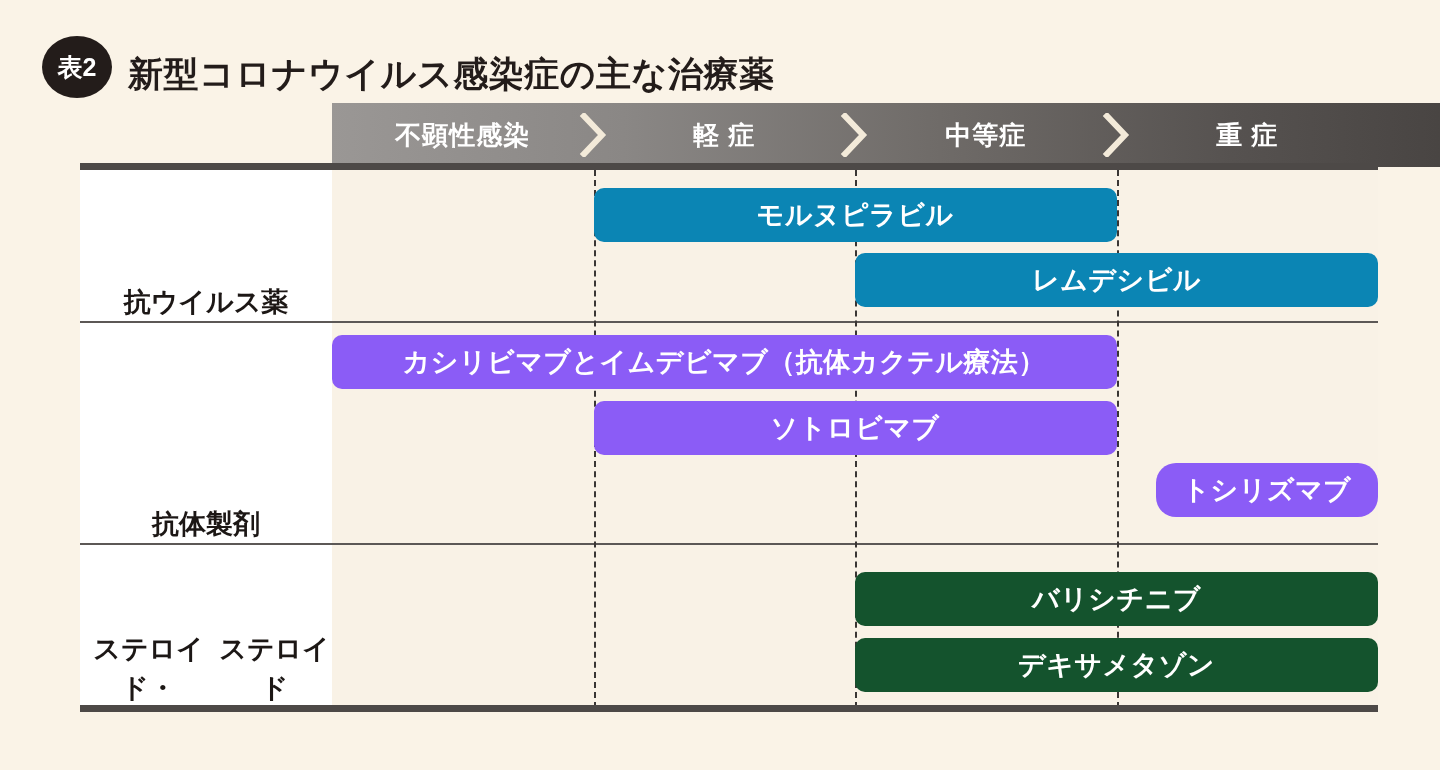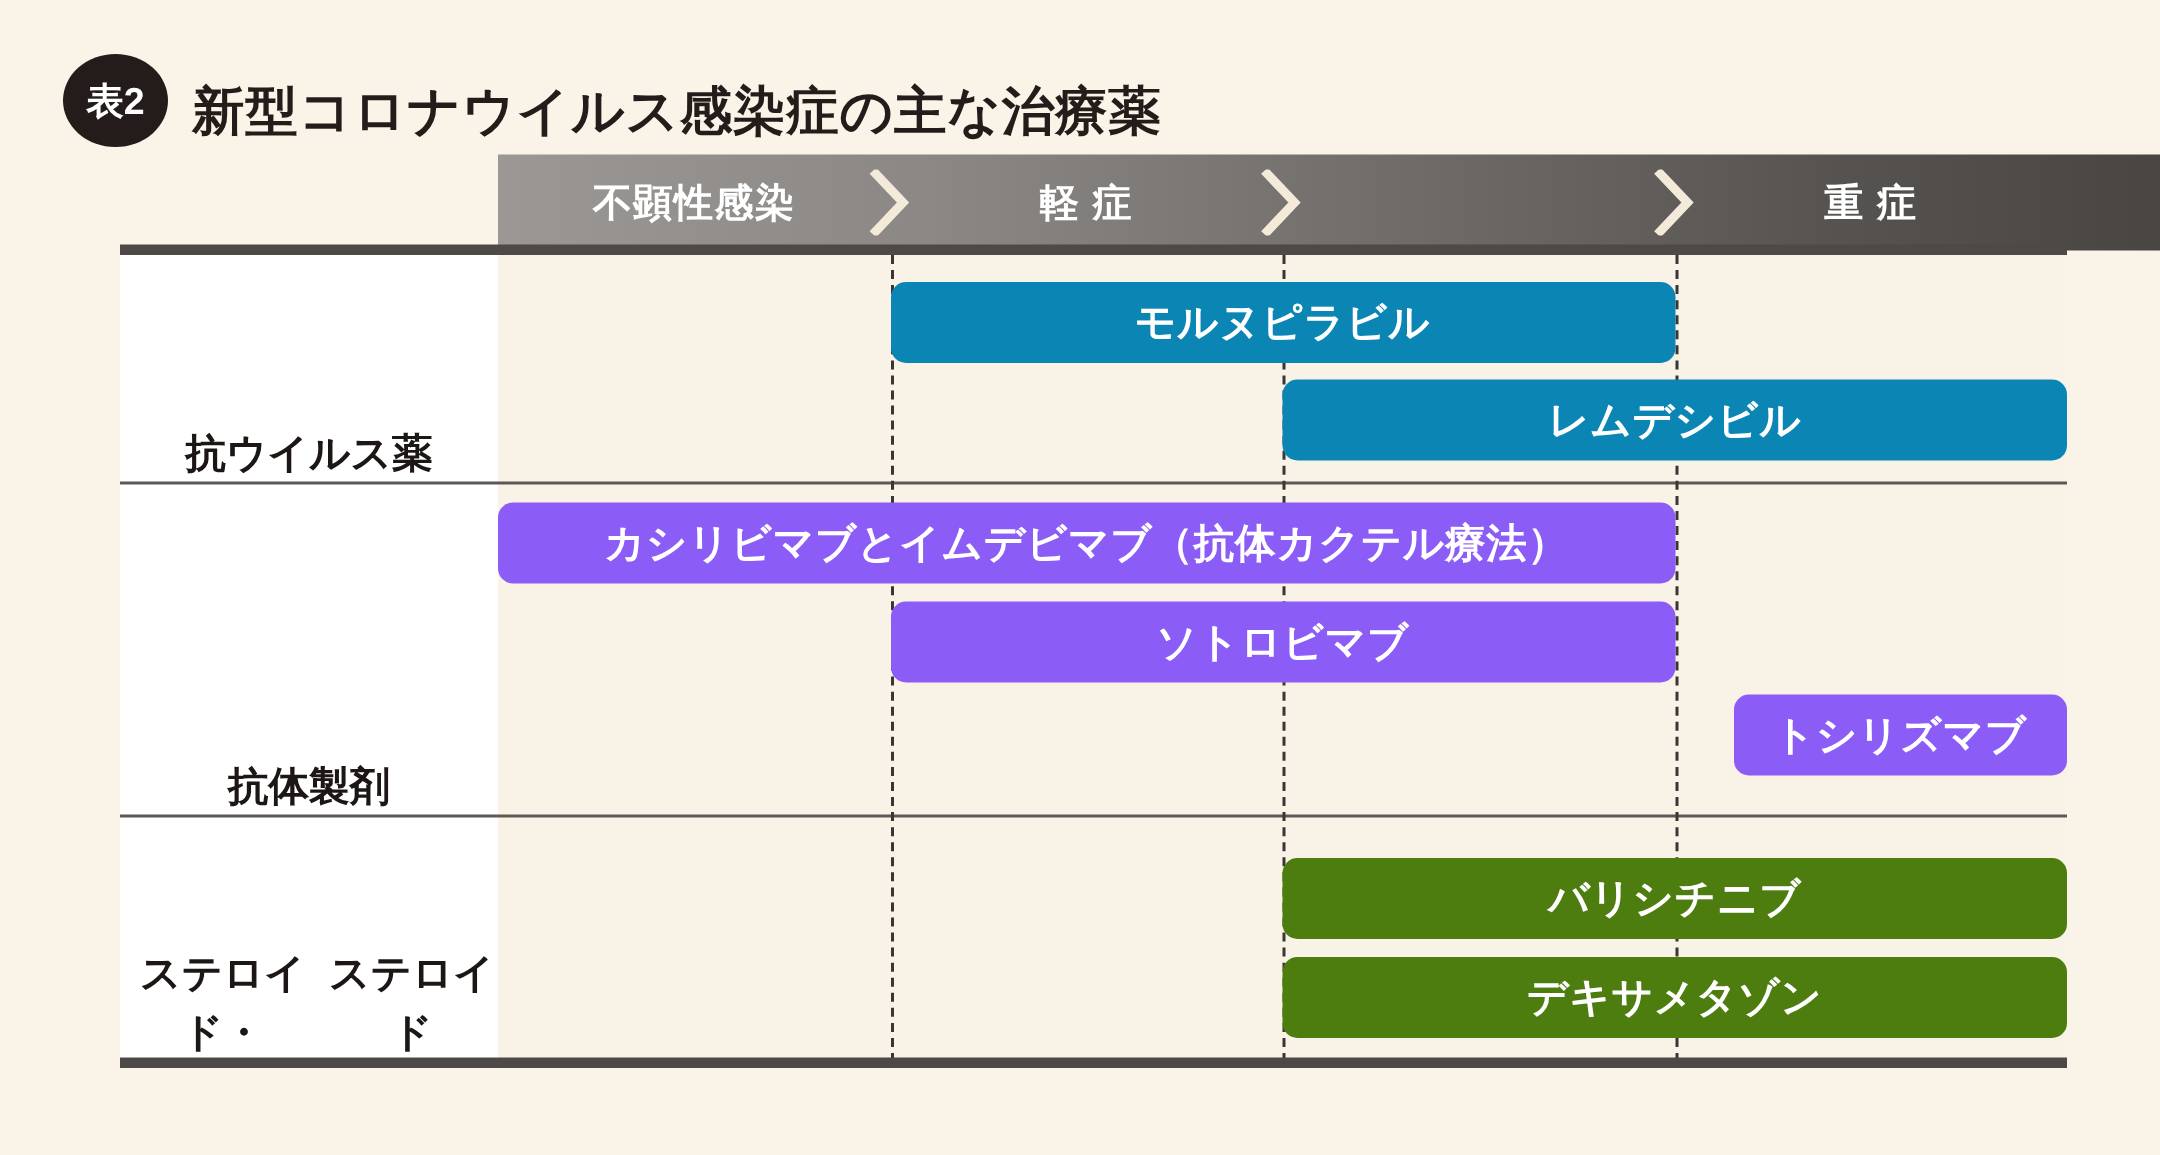--- a/index.html
+++ b/index.html
@@ -170,21 +170,21 @@
     align-items: center;
     justify-content: center;
     color: #ffffff;
     font-size: 27px;
     font-weight: bold;
     letter-spacing: 0.5px;
     white-space: nowrap;
   }
   .bar.antiviral  { background: #0b85b4; }
   .bar.antibody   { background: #8b5cf6; }
-  .bar.antiinflam { background: #4d7c0f; }
+  .bar.antiinflam { background: #14532d; }
 </style>
 </head>
 <body>
 
 <div class="title-row">
   <div class="badge">表2</div>
   <div class="title-text">新型コロナウイルス感染症の主な治療薬</div>
 </div>
 
 <div class="table">
@@ -195,20 +195,21 @@
         <svg width="30" height="44" viewBox="0 0 30 44">
           <polyline points="6,3 24,22 6,41" fill="none" stroke="#f3ead9" stroke-width="6" stroke-linecap="square" stroke-linejoin="miter"></polyline>
         </svg>
       </div>
       <div class="hdr-cell" style="left: 261.5px; width: 261.5px;">軽 症</div>
       <div class="chev" style="left: 507px;">
         <svg width="30" height="44" viewBox="0 0 30 44">
           <polyline points="6,3 24,22 6,41" fill="none" stroke="#f3ead9" stroke-width="6" stroke-linecap="square" stroke-linejoin="miter"></polyline>
         </svg>
       </div>
+      <div class="hdr-cell" style="left: 523px; width: 261.5px;">中等症</div>
       <div class="chev" style="left: 768.5px;">
         <svg width="30" height="44" viewBox="0 0 30 44">
           <polyline points="6,3 24,22 6,41" fill="none" stroke="#f3ead9" stroke-width="6" stroke-linecap="square" stroke-linejoin="miter"></polyline>
         </svg>
       </div>
       <div class="hdr-cell" style="left: 784.5px; width: 261.5px;">重 症</div>
     </div>
   <div class="header-rule"></div>
 
   <div class="body-area">
@@ -239,21 +240,21 @@
         </div>
         <div class="bar antiviral" style="left: 775px; width: 523px; top: 83px;">
           <span>レムデシビル</span>
         </div>
         <div class="bar antibody" style="left: 252px; width: 784.5px; top: 165px;">
           <span>カシリビマブとイムデビマブ（抗体カクテル療法）</span>
         </div>
         <div class="bar antibody" style="left: 513.5px; width: 523px; top: 231px;">
           <span>ソトロビマブ</span>
         </div>
-        <div class="bar antibody" style="left: 1075.72px; width: 222.275px; top: 293px;">
+        <div class="bar antibody" style="left: 1075.72px; width: 222.275px; top: 293px; border-radius: 20px;">
           <span>トシリズマブ</span>
         </div>
         <div class="bar antiinflam" style="left: 775px; width: 523px; top: 402px;">
           <span>バリシチニブ</span>
         </div>
         <div class="bar antiinflam" style="left: 775px; width: 523px; top: 468px;">
           <span>デキサメタゾン</span>
         </div>
       </div>
   </div>

